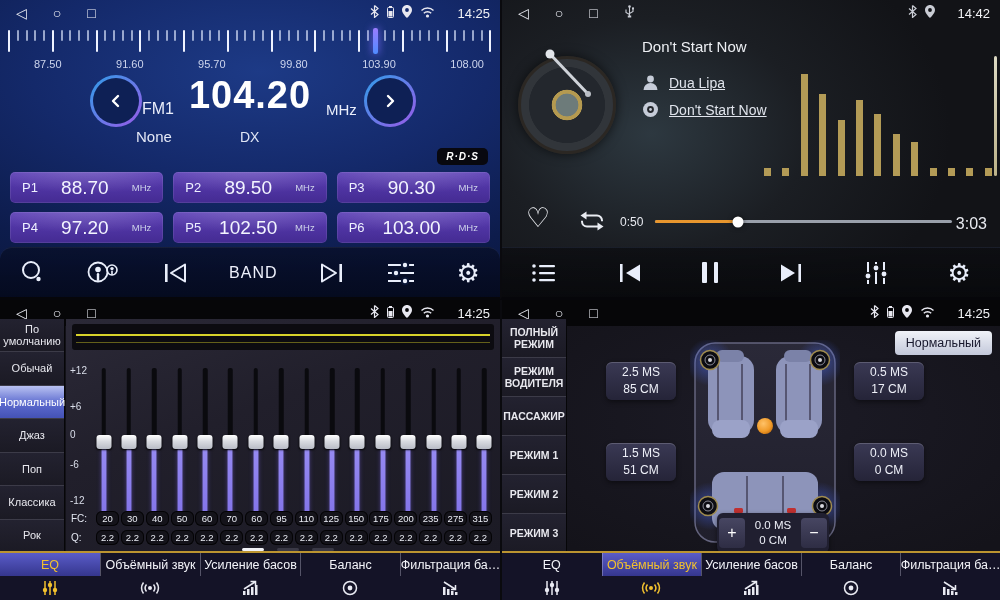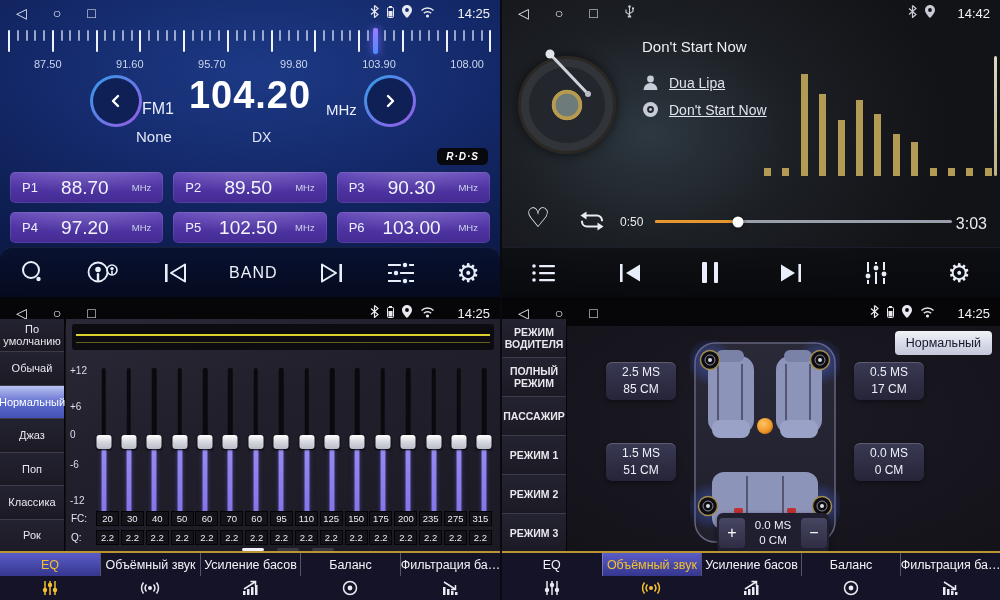--- a/index.html
+++ b/index.html
@@ -32,21 +32,21 @@
   .dial-labels{position:absolute;left:34px;right:16px;top:32px;display:flex;justify-content:space-between;
     font-size:11px;color:#ccd4ec;}
   .freq-area{position:relative;height:100px;}
   .round-btn{position:absolute;width:46px;height:46px;border-radius:50%;border:3px solid transparent;cursor:pointer;
     background:linear-gradient(#0e2055,#0e2055) padding-box,linear-gradient(135deg,#2f9de8 0%,#9a5ae8 100%) border-box;
     display:flex;align-items:center;justify-content:center;}
   .abs{position:absolute;}
   .band-label{left:142px;top:26px;font-size:16px;color:#eaeefb;}
   .station-label{left:136px;top:54px;font-size:15px;color:#e4e8f6;}
   .freq-value{left:175px;top:0;width:150px;text-align:center;font-size:38px;font-weight:700;letter-spacing:1px;color:#fff;}
-  .mode-label{left:240px;top:55px;font-size:14px;color:#dfe5f4;margin-left:12px;}
+  .mode-label{left:240px;top:55px;font-size:14px;color:#dfe5f4;}
   .unit-label{left:326px;top:27px;font-size:15px;color:#eaeefb;}
   .rds-badge{right:12px;top:74px;background:#08080f;color:#fff;font-size:10px;font-style:italic;font-weight:700;
     padding:3px 9px;border-radius:5px;letter-spacing:1px;}
   .presets{position:absolute;left:10px;right:10px;top:172px;display:grid;grid-template-columns:1fr 1fr 1fr;gap:9px 10px;}
   .preset{height:31px;border-radius:5px;display:flex;align-items:center;justify-content:space-between;padding:0 12px;cursor:pointer;
     background:radial-gradient(140% 170% at 50% -25%,rgba(255,255,255,.25),rgba(255,255,255,0) 55%),linear-gradient(180deg,#5b3eb5,#442b92);
     box-shadow:inset 0 0 0 1px rgba(255,255,255,.09);}
   .p-label{font-size:13px;color:#eef0ff;}
   .p-freq{font-size:19px;color:#f3f5ff;}
   .p-unit{font-size:9.5px;color:#cfd4ea;}
@@ -100,21 +100,21 @@
   .eq-sliders{position:absolute;left:30px;right:8px;top:49px;height:150px;display:flex;justify-content:space-between;}
   .eq-slider{position:relative;width:15px;height:100%;cursor:pointer;}
   .eq-slider .t-top{position:absolute;left:50%;transform:translateX(-50%);top:0;height:70px;width:4.5px;background:#0a0a0e;border-radius:2px;}
   .eq-slider .t-bot{position:absolute;left:50%;transform:translateX(-50%);bottom:0;height:70px;width:5px;border-radius:2px;
     background:linear-gradient(180deg,#968af2,var(--slider-purple,#8273e8));box-shadow:0 0 4px rgba(120,100,240,.45);}
   .eq-slider .knob{position:absolute;left:50%;transform:translateX(-50%);top:67px;width:15px;height:14px;border-radius:3px;
     background:linear-gradient(180deg,#ffffff 0%,#d9dbe1 45%,#b9bcc6 100%);box-shadow:0 1px 2px #000;}
   .fcq-row{position:absolute;left:30px;right:8px;height:15px;display:flex;justify-content:space-between;}
   .fcq-row.fc{top:192px}.fcq-row.q{top:211px}
   .row-label{position:absolute;left:-25px;top:2px;font-size:10px;color:#e4e8f2;}
-  .fcq-cell{width:23px;height:15px;background:#14131a;border-radius:0;display:flex;align-items:center;justify-content:center;
+  .fcq-cell{width:23px;height:15px;background:#14131a;border-radius:6px;display:flex;align-items:center;justify-content:center;
     font-size:9.5px;color:#eaecf4;box-shadow:inset 0 0 0 1px rgba(0,0,0,.8);}
   .page-dots{position:absolute;left:176px;top:229px;display:flex;gap:13px;}
   .page-dots span{width:22px;height:3px;border-radius:2px;background:#3a3946;}
   .page-dots span:first-child{background:#f2f3f8;}
 
   
   .tabbar{position:absolute;left:0;right:0;bottom:0;height:47px;background:#141327;border-top:2px solid #bb9430;display:flex;}
   .tab{flex:1;display:flex;flex-direction:column;cursor:pointer;min-width:0;}
   .tab-label{height:23px;display:flex;align-items:center;justify-content:center;font-size:12.5px;color:#f3f4f9;
     border-left:1px solid rgba(205,205,225,.35);white-space:nowrap;overflow:hidden;}
@@ -784,24 +784,24 @@
               <path d="M1.5 4.5 a8.5 8.5 0 0 1 12 0 M3.8 7.2 a5.3 5.3 0 0 1 7.4 0" fill="none" stroke="#e8e8f0" stroke-width="1.4"></path>
               <circle cx="7.5" cy="10" r="1.6" fill="#e8e8f0"></circle>
             </svg></span>
         <span class="sb-time">14:25</span>
       </div>
     </div>
 
     <div class="side-col mode-col">
 
     <div class="side-item">
+          <span>ПОЛНЫЙ РЕЖИМ</span>
+        </div>
+        <div class="side-item">
           <span>РЕЖИМ ВОДИТЕЛЯ</span>
-        </div>
-        <div class="side-item">
-          <span>ПОЛНЫЙ РЕЖИМ</span>
         </div>
         <div class="side-item">
           <span>ПАССАЖИР</span>
         </div>
         <div class="side-item">
           <span>РЕЖИМ 1</span>
         </div>
         <div class="side-item">
           <span>РЕЖИМ 2</span>
         </div>

